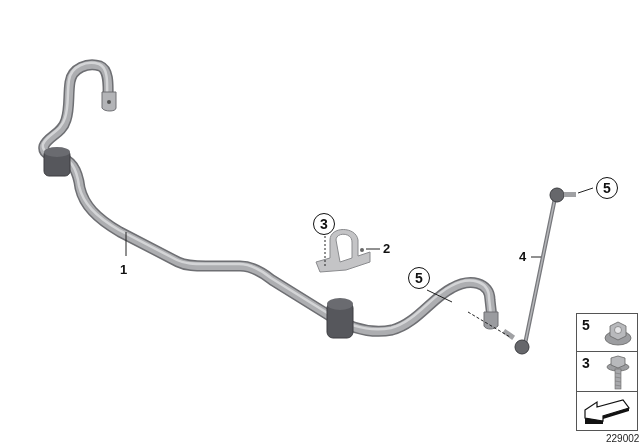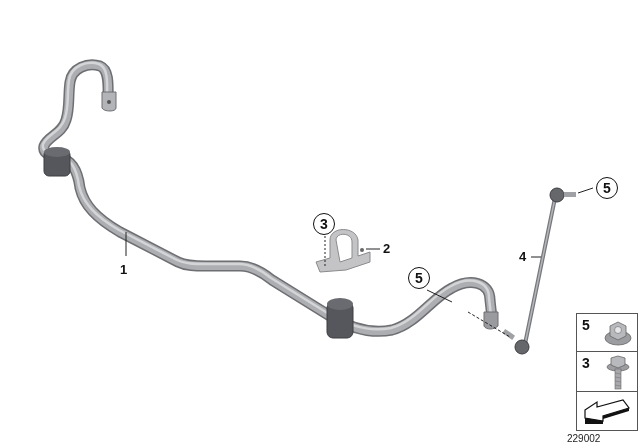--- a/index.html
+++ b/index.html
@@ -4,21 +4,21 @@
 <style>
   html,body{margin:0;padding:0;background:#ffffff;}
   body{width:640px;height:448px;position:relative;overflow:hidden;font-family:"Liberation Sans",sans-serif;}
   svg.main{position:absolute;left:0;top:0;}
   .lbl{position:absolute;font-weight:bold;font-size:13px;color:#111;font-family:"Liberation Sans",sans-serif;}
   .circ{position:absolute;width:22px;height:22px;border:1.5px solid #111;border-radius:50%;box-sizing:border-box;display:flex;align-items:center;justify-content:center;font-weight:bold;font-size:14px;color:#111;background:#fff;}
   .legend{position:absolute;left:576px;top:313px;width:62px;height:118px;border:1px solid #555;box-sizing:border-box;background:#fff;}
   .cell{position:relative;border-bottom:1px solid #555;box-sizing:border-box;}
   .cell:last-child{border-bottom:none;}
   .cell .num{position:absolute;left:5px;top:3px;font-weight:bold;font-size:14px;color:#111;}
-  .docid{position:absolute;left:567px;top:433px;font-size:10px;color:#222;}
+  .docid{position:absolute;left:606px;top:433px;font-size:10px;color:#222;}
 </style>
 </head>
 <body>
 
 <svg class="main" width="640" height="448" viewBox="0 0 640 448">
   <defs>
     <linearGradient id="barg" x1="0" y1="0" x2="0" y2="1">
       <stop offset="0" stop-color="#c9cacc"></stop>
       <stop offset="0.5" stop-color="#a3a4a8"></stop>
       <stop offset="1" stop-color="#7d7e82"></stop>

